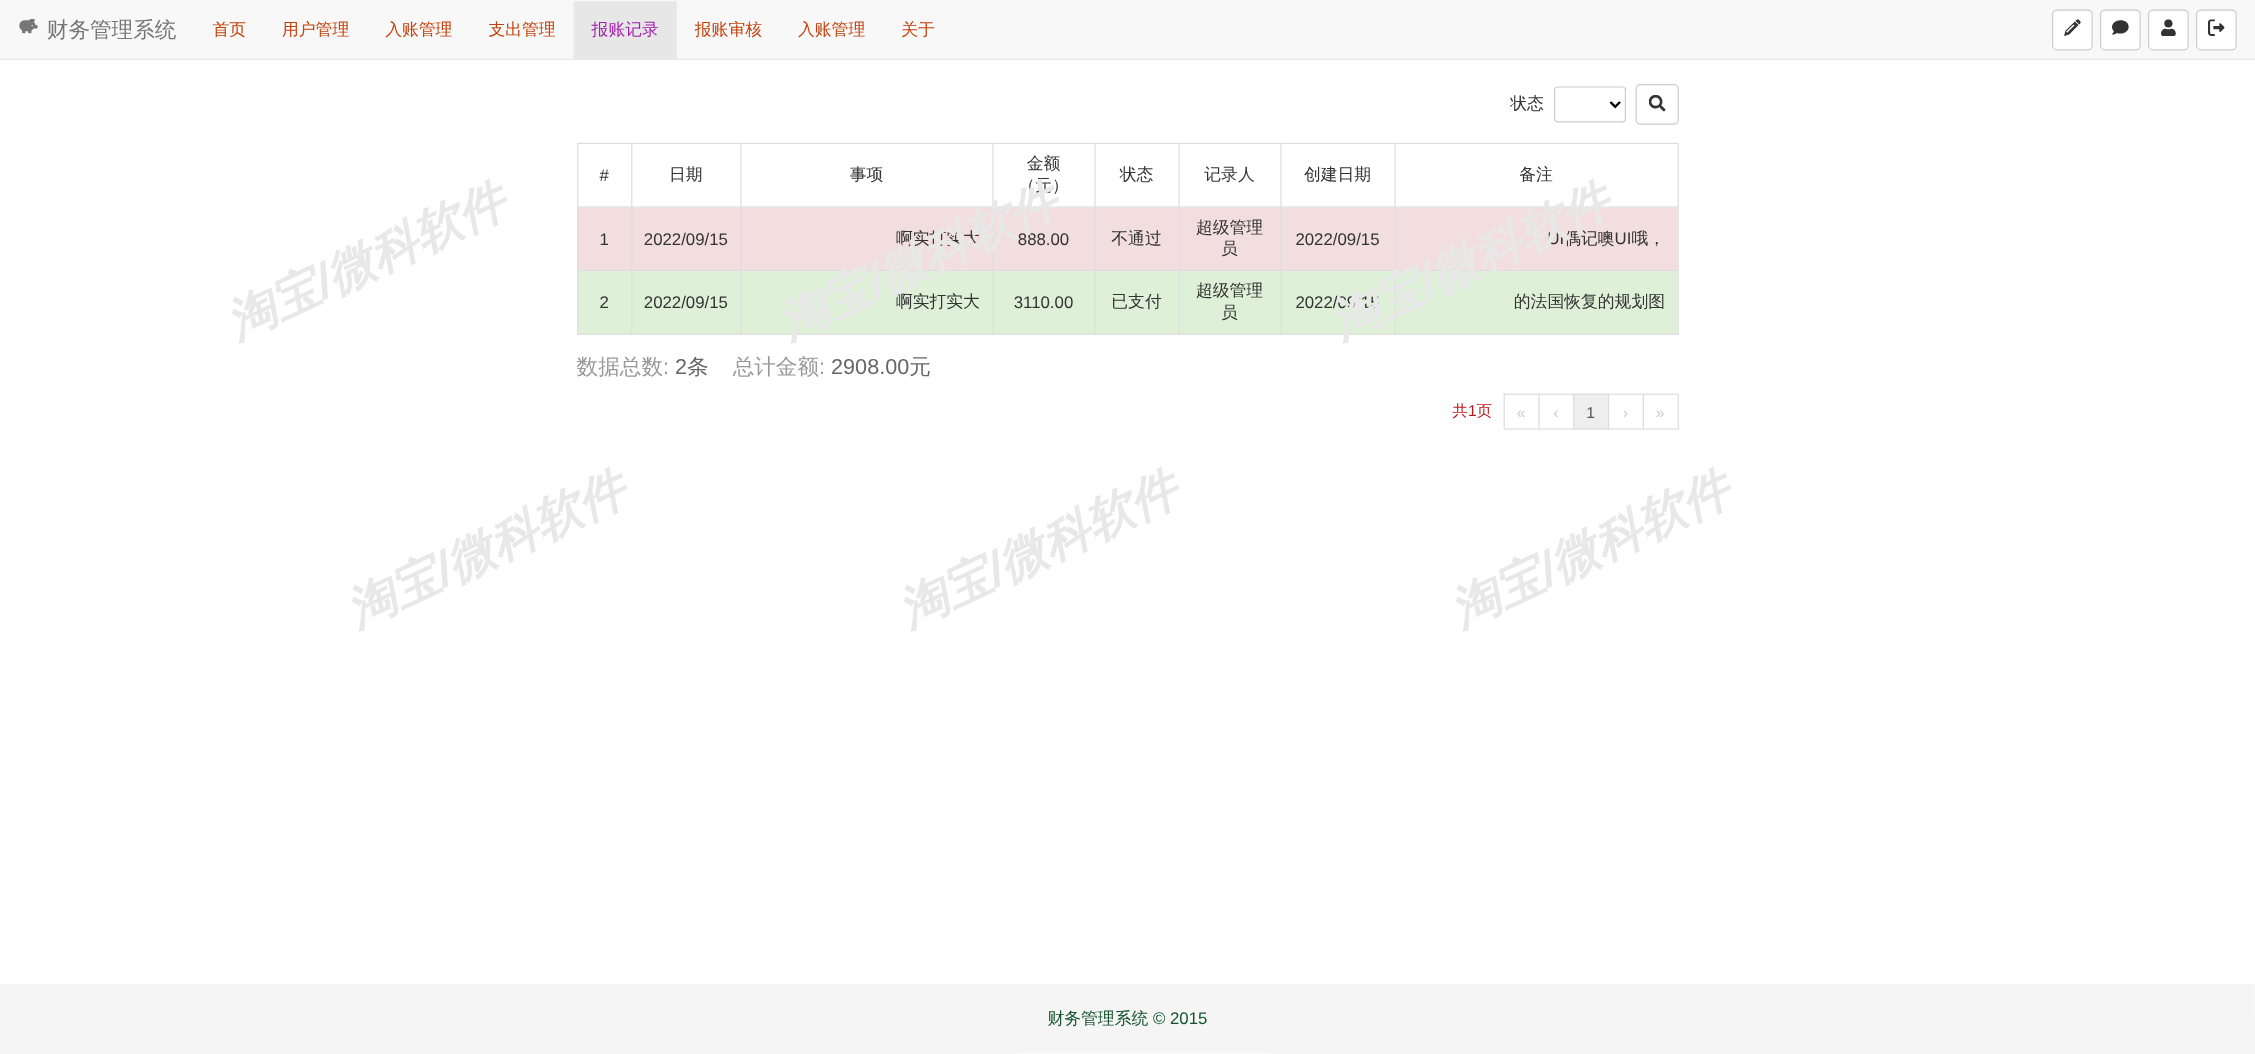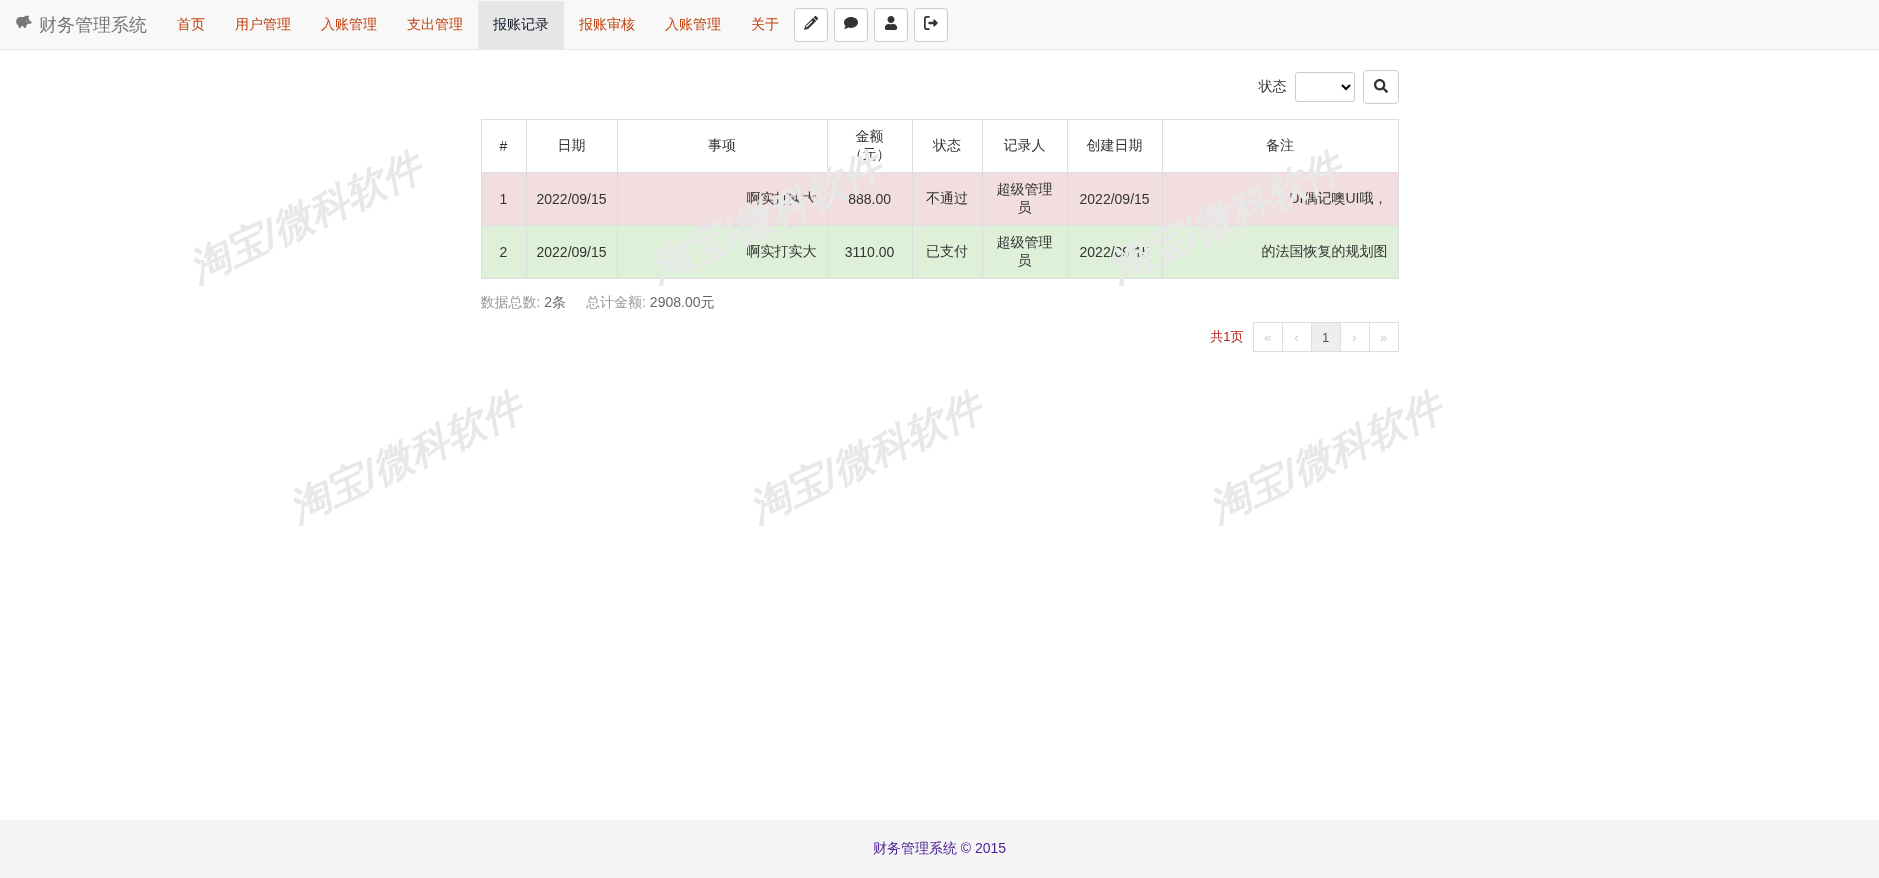--- a/index.html
+++ b/index.html
@@ -10,41 +10,41 @@
       background: #fff;
       position: relative;
       min-height: 878px;
     }
     .navbar {
       background: #f8f8f8;
       border-bottom: 1px solid #e7e7e7;
       height: 50px;
       display: flex;
       align-items: center;
-      justify-content: flex-start;
+      justify-content: space-between;
       padding: 0 15px;
     }
     .navbar-left { display: flex; align-items: center; }
     .navbar-brand {
       display: flex;
       align-items: center;
       font-size: 18px;
       color: #777;
       padding: 0 15px 0 0;
       gap: 6px;
     }
     .nav-links { display: flex; list-style: none; }
     .nav-links li a {
       display: block;
       padding: 15px 15px;
       color: #c2410c;
       text-decoration: none;
       font-size: 14px;
     }
-    .nav-links li.active a { background: #e7e7e7; color: #0f172a; }
+    .nav-links li.active a { background: #e7e7e7; color: #a21caf; }
     .navbar-right { display: flex; gap: 6px; }
     .icon-btn {
       width: 34px; height: 34px;
       border: 1px solid #ccc;
       background: #fff;
       border-radius: 4px;
       display: flex;
       align-items: center;
       justify-content: center;
       cursor: pointer;
@@ -97,21 +97,21 @@
     }
     table.data-table th { background: #fff; color: #333; }
     table.data-table td.left { text-align: right; }
     table.data-table td.right { }
     tr.row-red td { background: #f2dede; }
     tr.row-green td { background: #dff0d8; }
 
     .summary {
       margin-top: 15px;
       color: #999;
-      font-size: 14px;
+      font-size: 18px;
       display: flex;
       gap: 20px;
     }
     .summary .val { color: #666; }
 
     .pagination-wrap {
       display: flex;
       justify-content: flex-end;
       align-items: center;
       gap: 10px;
@@ -133,21 +133,21 @@
     }
     .pagination li.active { background: #eee; color: #555; }
     .pagination li.disabled { color: #ccc; cursor: not-allowed; }
 
     .footer {
       position: absolute;
       bottom: 0; left: 0; right: 0;
       background: #f5f5f5;
       text-align: center;
       padding: 20px 0;
-      color: #4c1d95;
+      color: #14532d;
       font-size: 14px;
     }
 
     .watermark {
       position: absolute;
       color: #e8e8e8;
       font-size: 40px;
       font-weight: bold;
       transform: rotate(-25deg);
       pointer-events: none;

